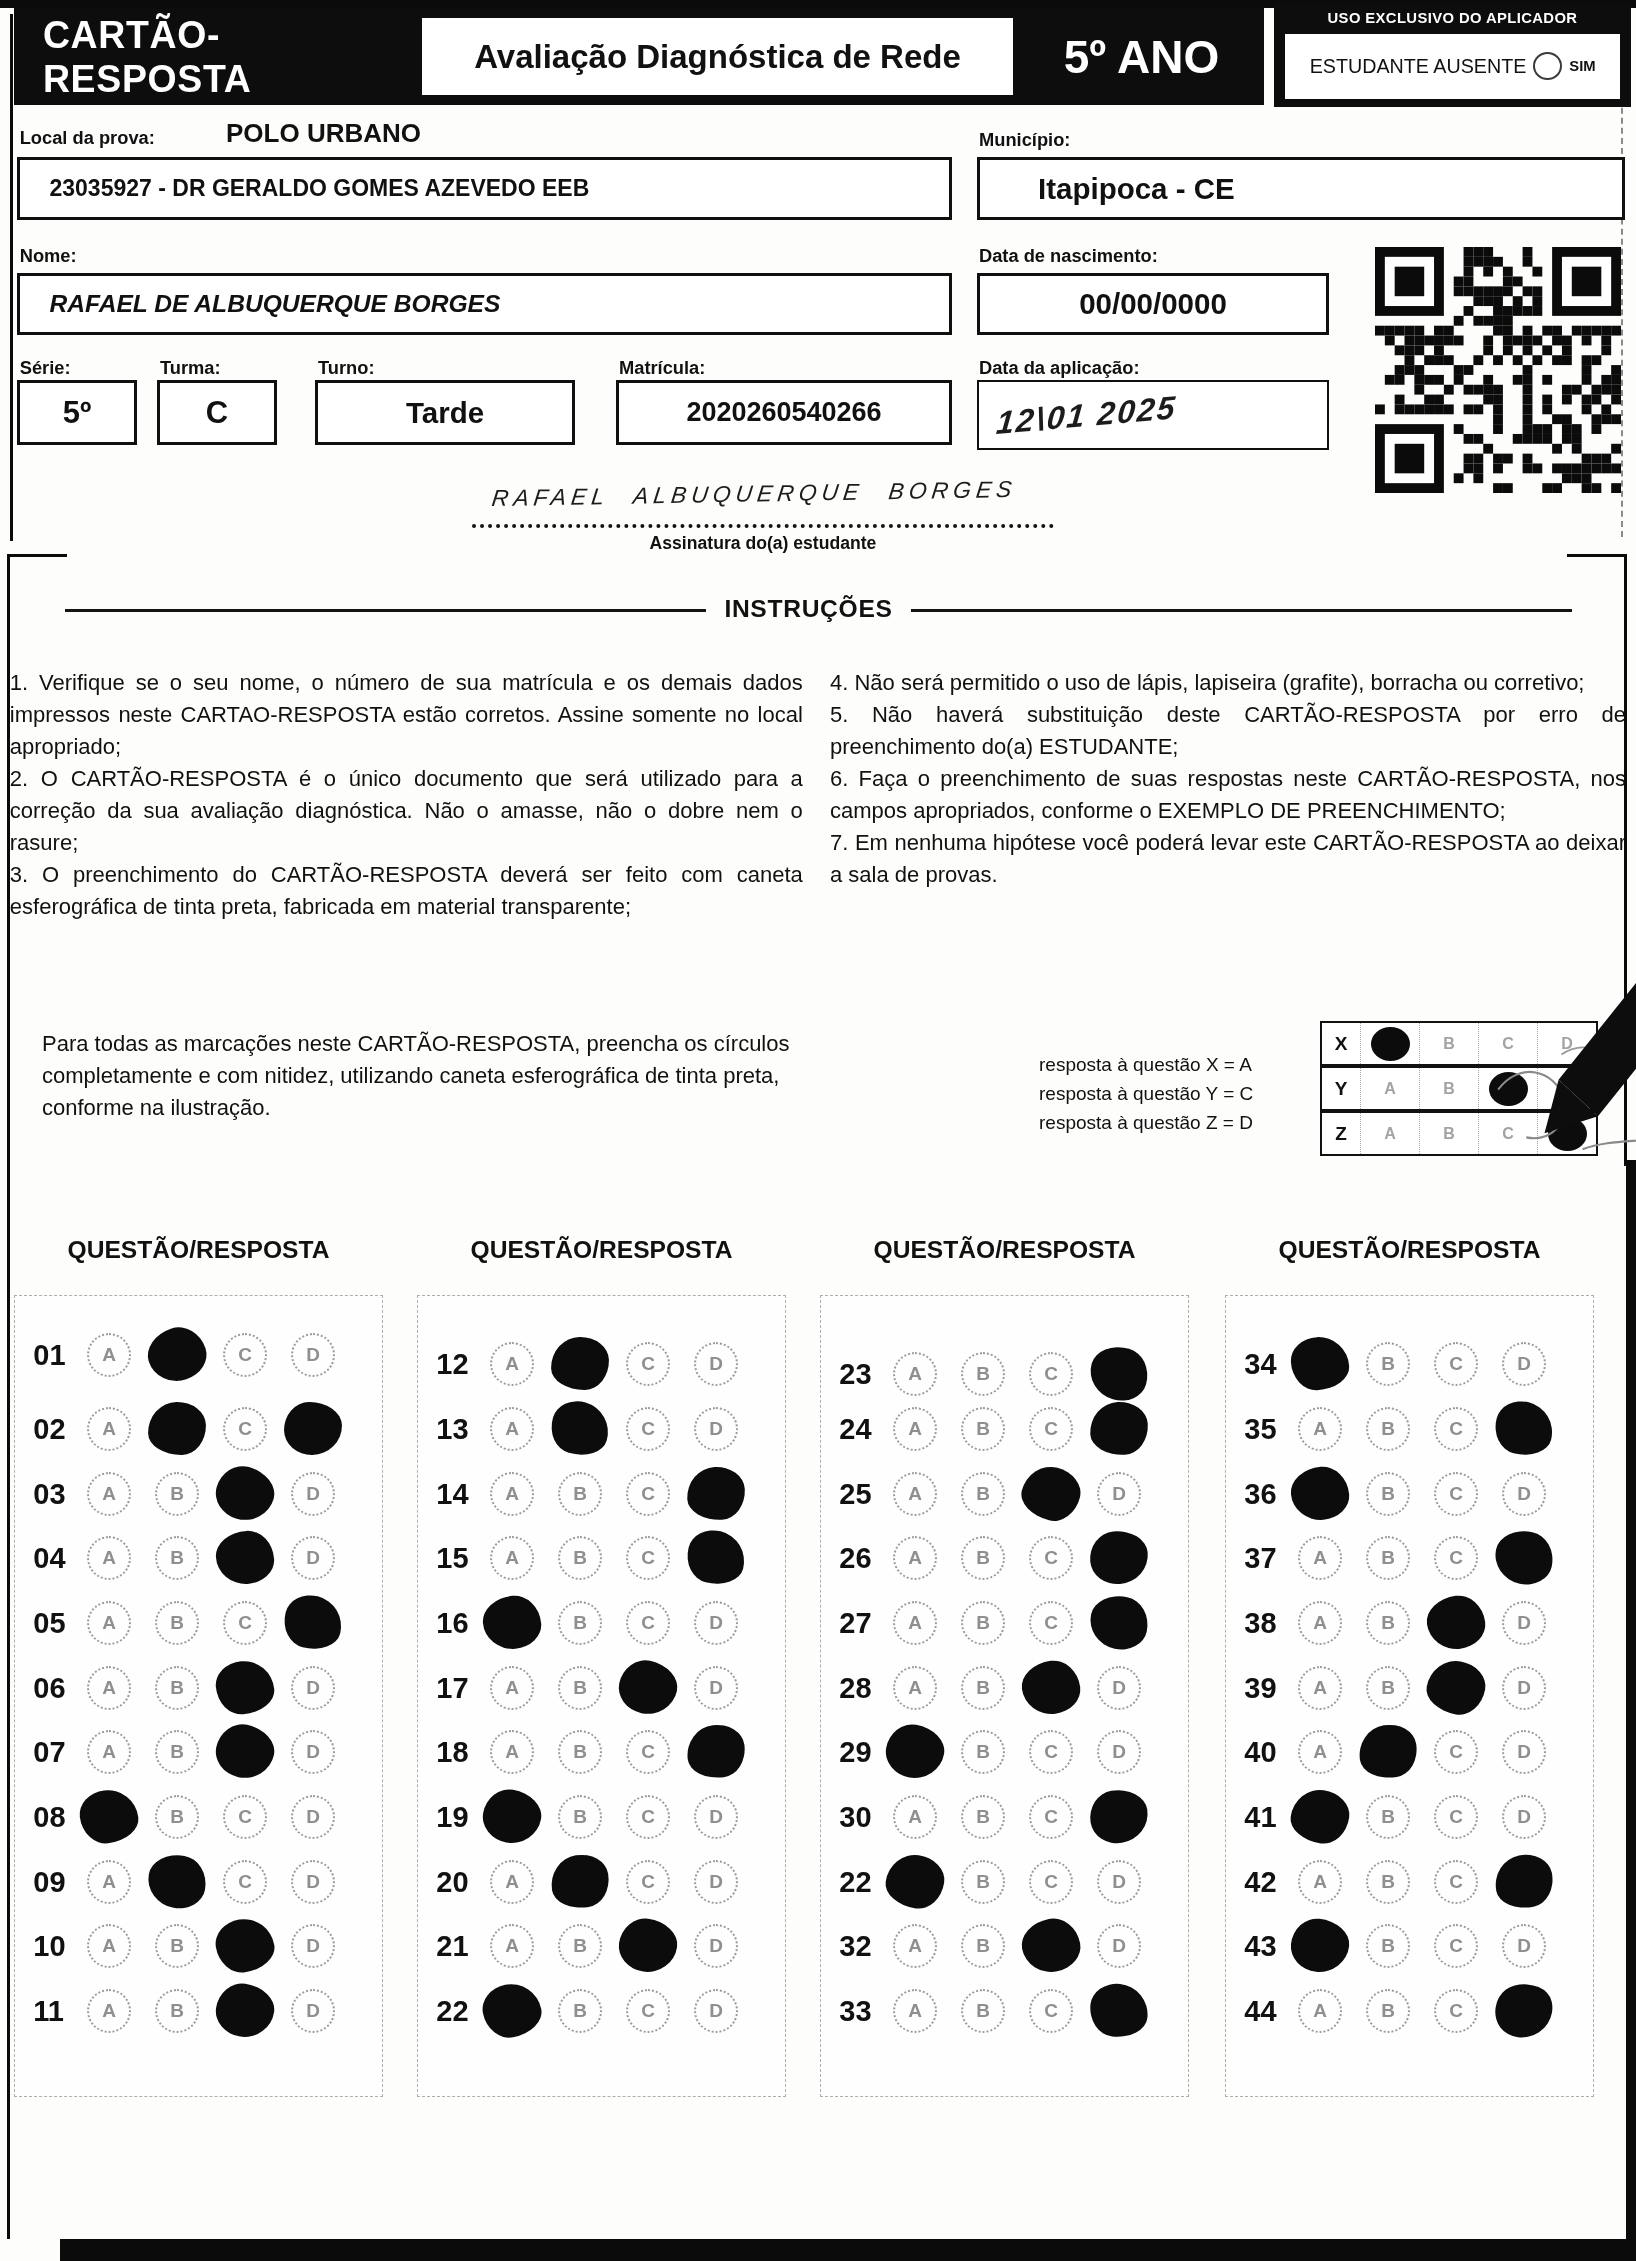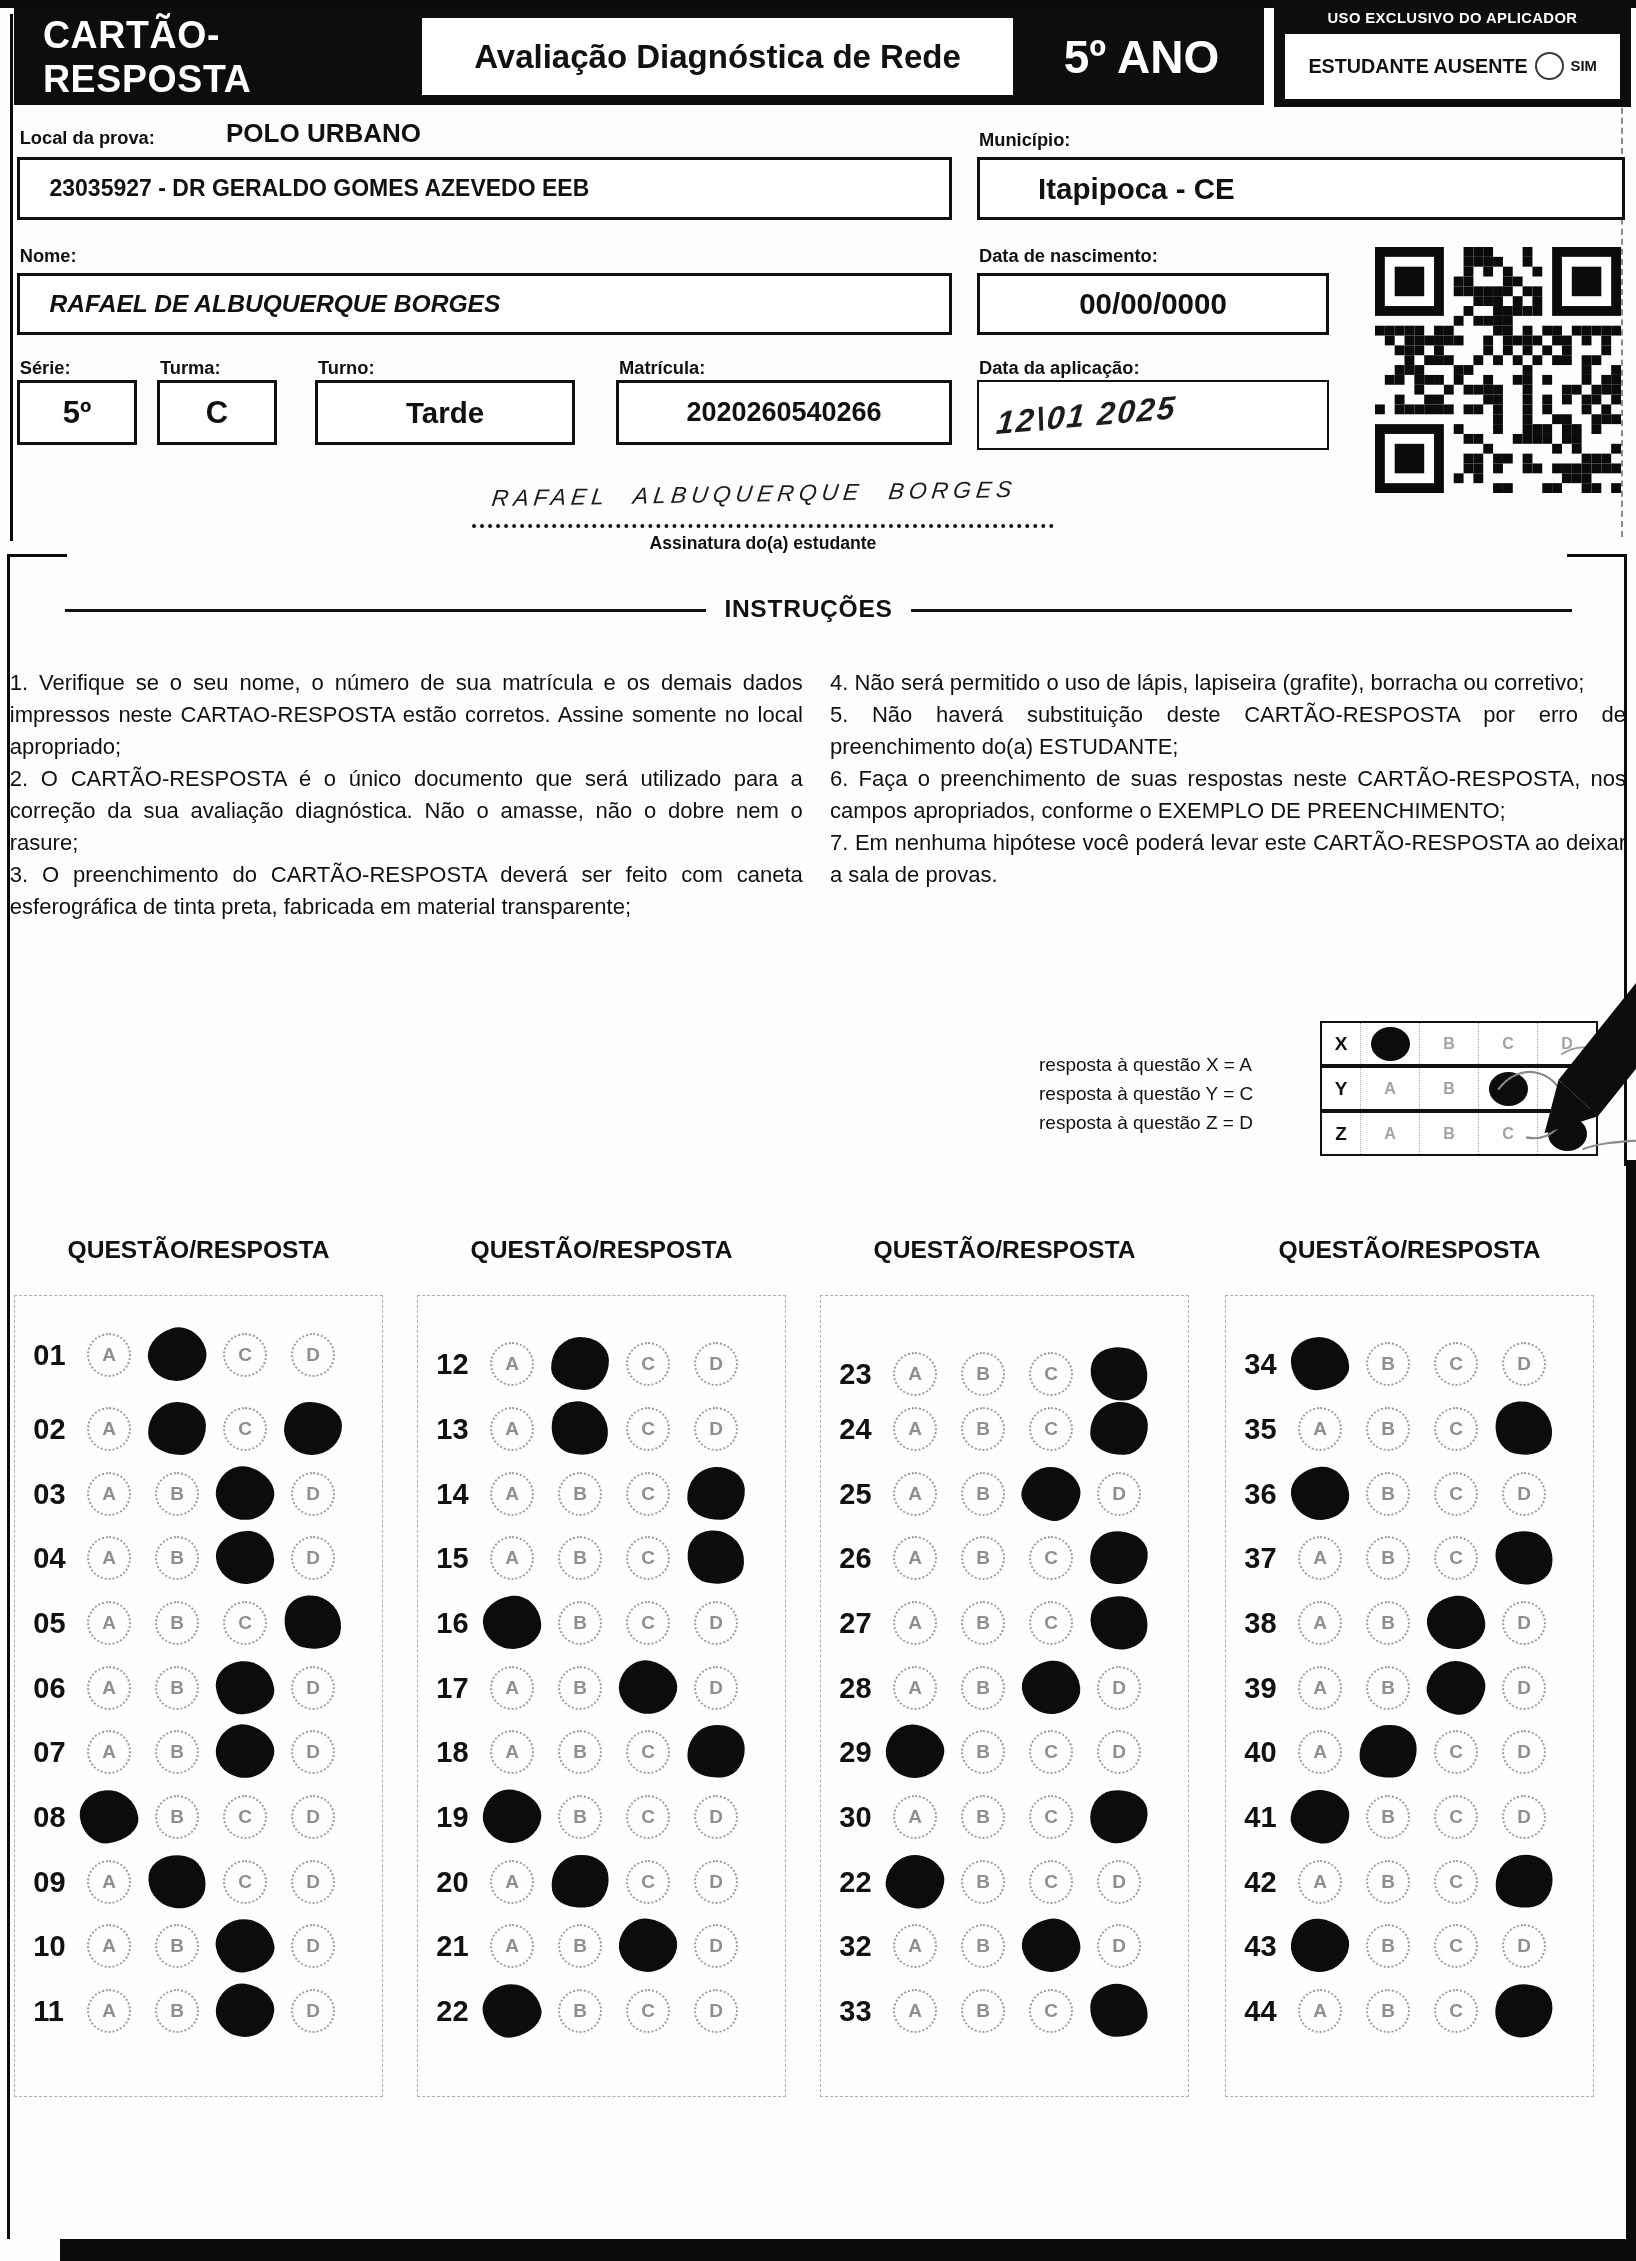--- a/index.html
+++ b/index.html
@@ -15,21 +15,21 @@
   .exam-box{position:absolute;left:408px;top:9.8px;width:591px;height:77px;background:#fff;
             display:flex;align-items:center;justify-content:center;}
   .exam-box span{font-weight:bold;font-size:33px;}
   .grade{position:absolute;left:1005px;top:0;width:245px;height:97px;display:flex;
          align-items:center;justify-content:center;color:#fff;font-weight:bold;font-size:46px;}
   .uso{left:1274px;top:2.8px;width:357px;height:104px;background:#0d0d0d;}
   .uso-label{position:absolute;left:0;top:7px;width:100%;text-align:center;color:#fff;
              font-weight:bold;font-size:14.8px;letter-spacing:0.4px;}
   .absent-box{position:absolute;left:11.2px;top:31px;width:335px;height:65px;background:#fff;
               display:flex;align-items:center;justify-content:center;gap:7px;}
-  .absent-box .t1{font-weight:bold;font-size:19.7px;}
+  .absent-box .t1{font-weight:normal;font-size:19.7px;}
   .absent-circle{display:inline-block;width:25px;height:24px;border:2.1px solid #3a3a3a;
                  border-radius:50%;}
   .absent-box .t2{font-weight:bold;font-size:14.8px;}
   
   .lbl{font-weight:bold;font-size:18.3px;}
   .val-plain{font-weight:bold;font-size:26px;}
   .box{border:3.5px solid #101010;box-sizing:border-box;display:flex;align-items:center;
        font-weight:bold;background:#fff;}
   
   .hand{font-style:italic;color:#1c1c1c;}
@@ -384,20 +384,21 @@
       <p>2. O CARTÃO-RESPOSTA é o único documento que será utilizado para a correção da sua avaliação diagnóstica. Não o amasse, não o dobre nem o rasure;</p>
       <p>3. O preenchimento do CARTÃO-RESPOSTA deverá ser feito com caneta esferográfica de tinta preta, fabricada em material transparente;</p>
     </div>
   <div class="abs instr" style="left:830px;top:667px;width:796px;">
       <p>4. Não será permitido o uso de lápis, lapiseira (grafite), borracha ou corretivo;</p>
       <p>5. Não haverá substituição deste CARTÃO-RESPOSTA por erro de preenchimento do(a) ESTUDANTE;</p>
       <p>6. Faça o preenchimento de suas respostas neste CARTÃO-RESPOSTA, nos campos apropriados, conforme o EXEMPLO DE PREENCHIMENTO;</p>
       <p>7. Em nenhuma hipótese você poderá levar este CARTÃO-RESPOSTA ao deixar a sala de provas.</p>
     </div>
 
+  <div class="abs note" style="left:42px;top:1028px;width:830px;">Para todas as marcações neste CARTÃO-RESPOSTA, preencha os círculos completamente e com nitidez, utilizando caneta esferográfica de tinta preta, conforme na ilustração.</div>
   <div class="abs legend" style="left:1039px;top:1050px;width:295px;">
       <p>resposta à questão X = A</p>
       <p>resposta à questão Y = C</p>
       <p>resposta à questão Z = D</p>
     </div>
   <div class="abs ex-table" style="left:1320px;top:1021px;">
       <div class="ex-row">
         <div class="ex-label">X</div>
         <div class="ex-cell">
           <div class="ex-dot"></div>

